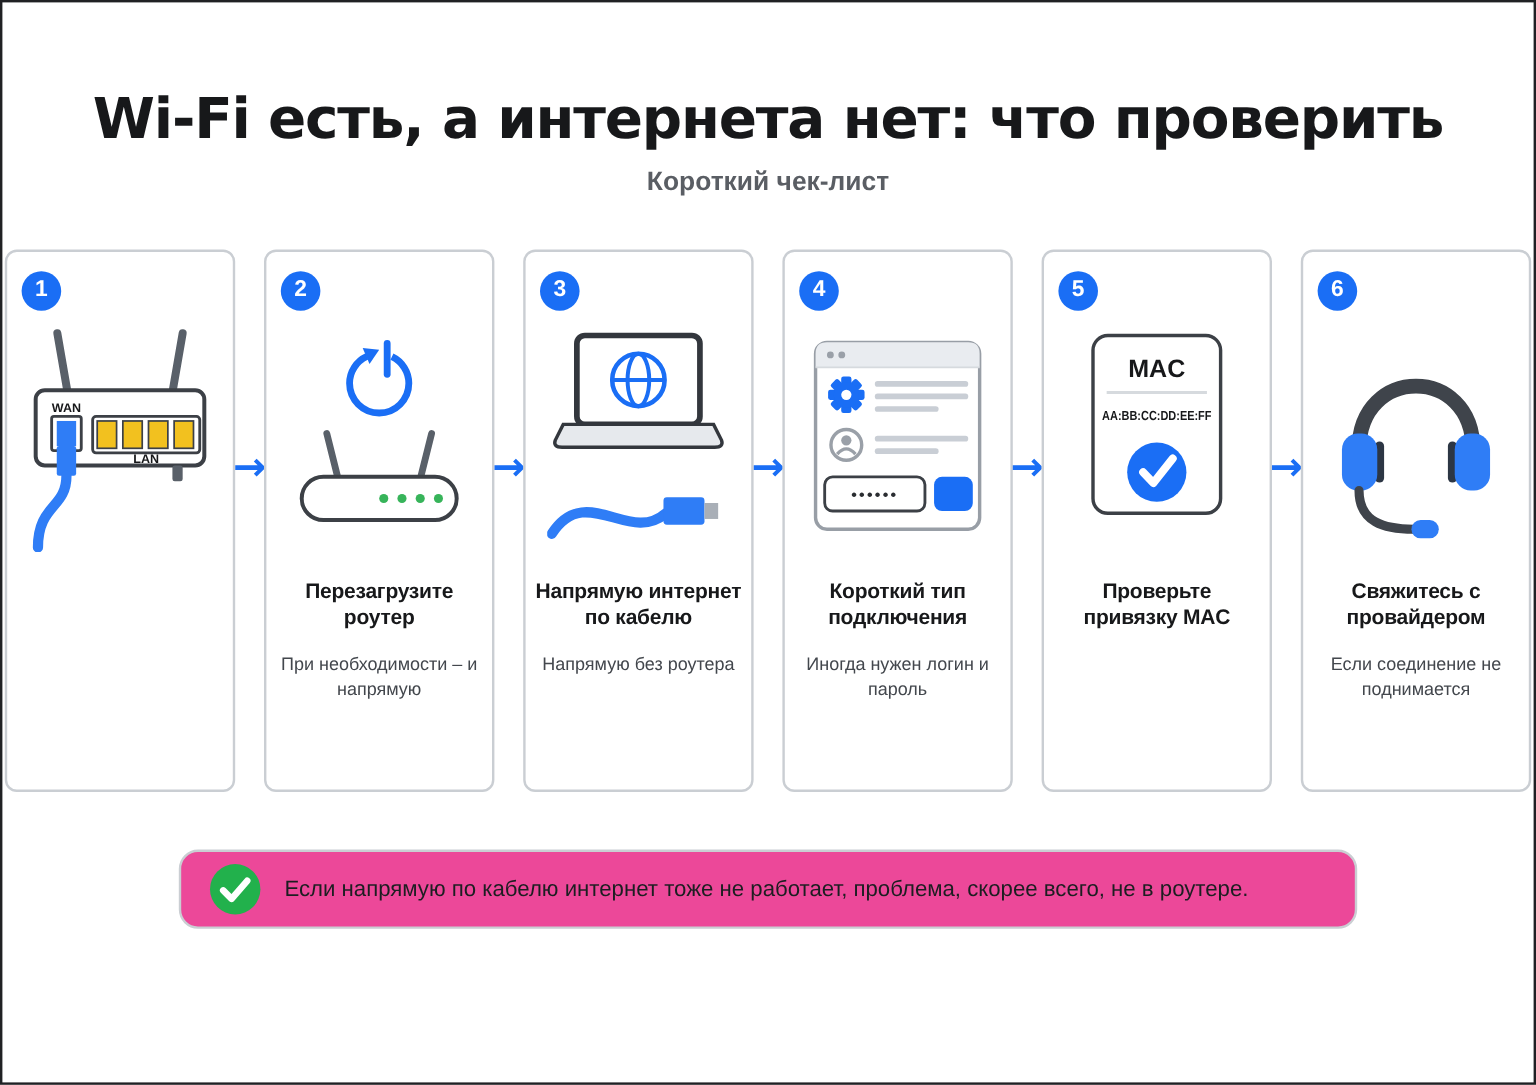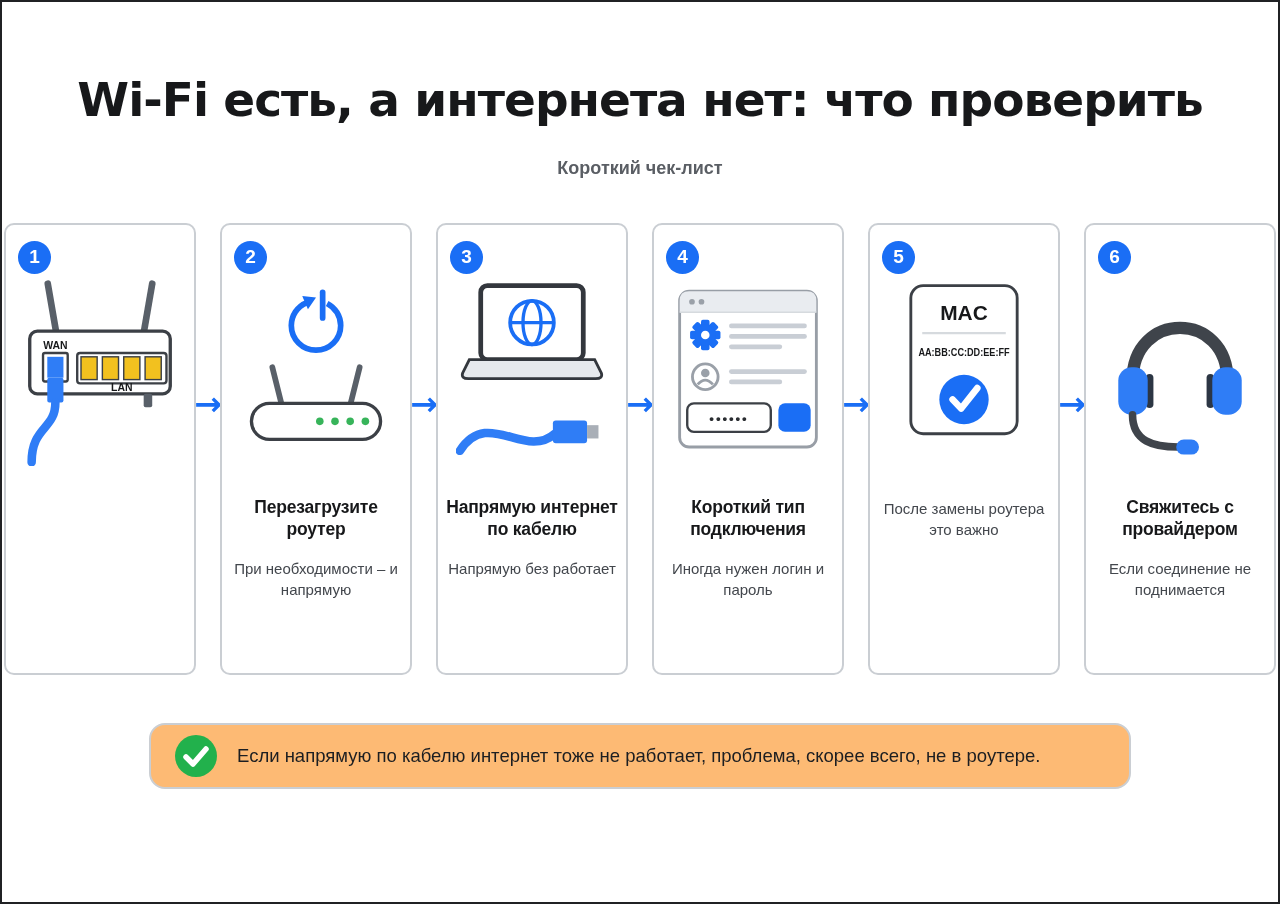--- a/index.html
+++ b/index.html
@@ -17,23 +17,23 @@
     margin: 72px 40px 11px;
     text-align: center;
     font-family: "DejaVu Sans", "Liberation Sans", sans-serif;
     font-size: 47px;
     font-weight: 700;
     letter-spacing: -1px;
     color: #17181a;
     line-height: 1.1;
   }
   .subtitle {
-    margin-top: 32px;
-    text-align: center;
-    font-size: 18px;
+    margin-top: 12px;
+    text-align: center;
+    font-size: 22px;
     font-weight: 700;
     color: #5a5e64;
   }
   .steps-row {
     display: flex;
     justify-content: center;
     align-items: stretch;
     margin-top: 44px;
   }
   .step-card {
@@ -53,21 +53,21 @@
     color: #fff;
     font-size: 19px;
     font-weight: 700;
     display: flex; align-items: center; justify-content: center;
     margin-left: 4px;
     flex: none;
   }
   .icon-area {
     height: 206px;
     margin-top: 4px;
-    display: flex; justify-content: center;
+    display: flex; align-items: center; justify-content: center;
     flex: none;
   }
   .step-title {
     margin-top: 12px;
     text-align: center;
     font-size: 17.5px;
     font-weight: 700;
     letter-spacing: -0.2px;
     line-height: 1.3;
     color: #17181a;
@@ -91,21 +91,21 @@
     font-weight: 700;
     color: #1a6ef5;
     line-height: 1;
   }
   .footer-note {
     margin: 48px auto 0;
     width: 982px;
     min-height: 62px;
     border: 2px solid #caced3;
     border-radius: 16px;
-    background: #fdba74;
+    background: #ec4899;
     display: flex;
     align-items: center;
     gap: 18px;
     padding: 8px 22px;
   }
   .footer-text {
     font-size: 18.5px;
     color: #1c1e21;
     white-space: nowrap;
   }
@@ -178,21 +178,21 @@
         <circle cx="80" cy="47" r="23" fill="#fff" stroke="#1a6ef5" stroke-width="4"></circle>
         <line x1="57" y1="47" x2="103" y2="47" stroke="#1a6ef5" stroke-width="3.5"></line>
         <ellipse cx="80" cy="47" rx="9.5" ry="23" fill="none" stroke="#1a6ef5" stroke-width="3.5"></ellipse>
         <path d="M14 86 H146 L153 100 Q155 106 147 106 H13 Q5 106 7 100 Z" fill="#e6e9ed" stroke="#33373d" stroke-width="3"></path>
         <path d="M4 182 C34 136 72 192 104 164" stroke="#2f7df6" stroke-width="9" fill="none" stroke-linecap="round"></path>
         <rect x="102" y="150" width="36" height="24" rx="3" fill="#2f7df6"></rect>
         <rect x="138" y="155" width="12" height="14" fill="#a9afb7"></rect>
       </svg>
     </div>
     <div class="step-title">Напрямую интернет по кабелю</div>
-    <div class="step-desc">Напрямую без работает</div>
+    <div class="step-desc">Напрямую без роутера</div>
   </div>
 
   <div class="arrow-cell">
       <div class="flow-arrow">→</div>
     </div>
 
   <div class="step-card">
     <div class="step-badge">4</div>
     <div class="icon-area">
       <svg width="152" height="188" viewBox="0 0 160 198">
@@ -237,21 +237,21 @@
     <div class="icon-area">
       <svg width="152" height="188" viewBox="0 0 160 198">
         <rect x="24" y="8" width="112" height="156" rx="13" fill="#fff" stroke="#3c4046" stroke-width="3"></rect>
         <text x="80" y="44" font-size="22" font-weight="bold" text-anchor="middle" fill="#17181a">MAC</text>
         <line x1="36" y1="58" x2="124" y2="58" stroke="#d6dade" stroke-width="2.5"></line>
         <text x="80" y="82" font-size="11.5" font-weight="bold" text-anchor="middle" fill="#17181a" textLength="96" lengthAdjust="spacingAndGlyphs">AA:BB:CC:DD:EE:FF</text>
         <circle cx="80" cy="128" r="26" fill="#1a6ef5"></circle>
         <path d="M68 128 L77 137.5 L94 116" stroke="#fff" stroke-width="7" fill="none" stroke-linecap="round" stroke-linejoin="round"></path>
       </svg>
     </div>
-    <div class="step-desc">После замены роутера это важно</div>
+    <div class="step-title">Проверьте привязку MAC</div>
   </div>
 
   <div class="arrow-cell">
       <div class="flow-arrow">→</div>
     </div>
 
   <div class="step-card">
     <div class="step-badge">6</div>
     <div class="icon-area">
       <svg width="152" height="188" viewBox="0 0 160 198">

